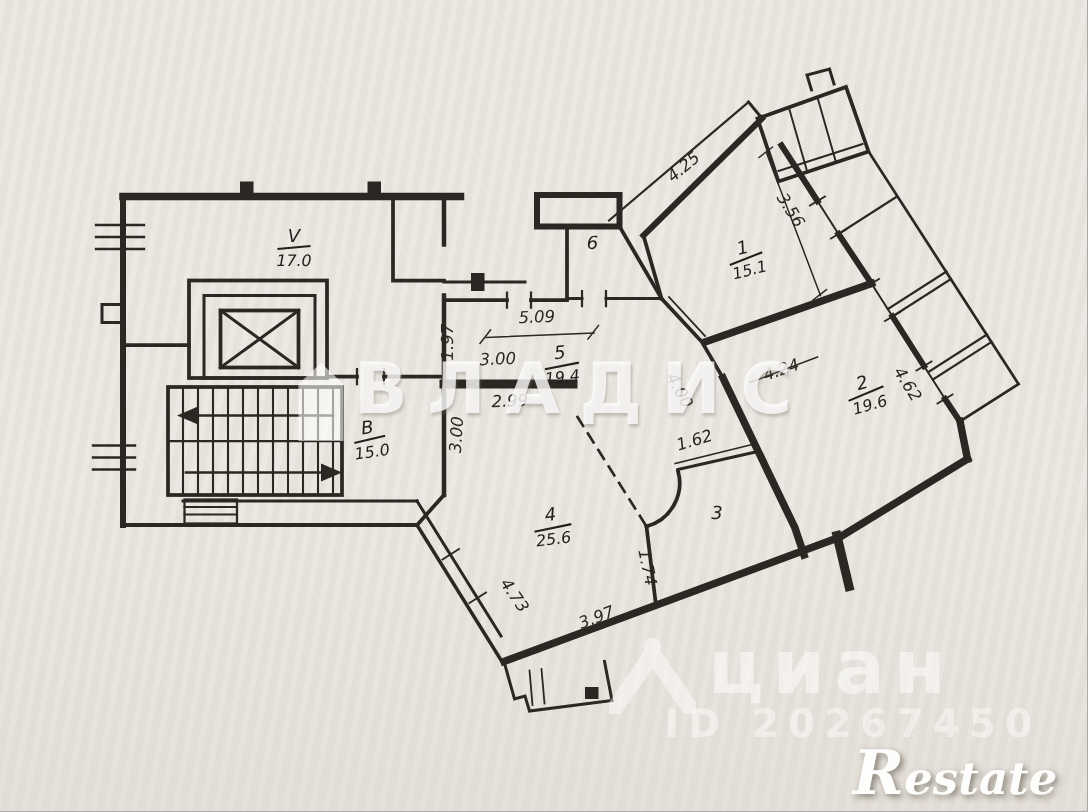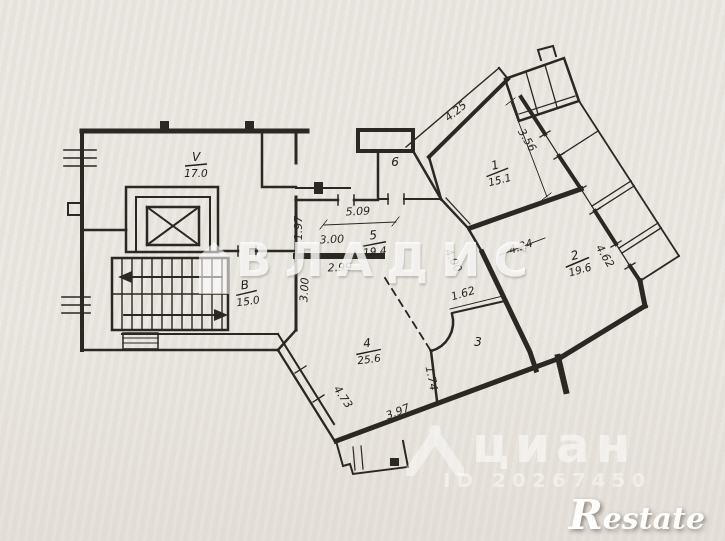--- a/index.html
+++ b/index.html
@@ -14,21 +14,21 @@
   svg{position:absolute;left:0;top:0;}
   .dim{font:italic 11px "DejaVu Sans", sans-serif;fill:#2b2722;}
   .roomnum{font:italic 12px "DejaVu Sans", sans-serif;fill:#23201c;}
   .roomarea{font:italic 10.5px "DejaVu Sans", sans-serif;fill:#23201c;}
   .wm{position:absolute;color:#fff;font-weight:bold;pointer-events:none;}
   .wm-vladis{left:236px;top:232px;font-size:47px;letter-spacing:13px;
     color:rgba(255,255,255,.78);text-shadow:1px 2px 2px rgba(120,112,100,.35);}
   .wm-logo1{left:196px;top:236px;opacity:.75;}
   .wm-cian{left:472px;top:416px;font-size:50px;letter-spacing:6px;color:rgba(255,255,255,.5);}
   .wm-logo2{left:406px;top:424px;opacity:.5;}
-  .wm-id{left:443px;top:468px;font-size:20px;letter-spacing:6px;color:rgba(255,255,255,.45);}
+  .wm-id{left:443px;top:468px;font-size:26px;letter-spacing:6px;color:rgba(255,255,255,.45);}
   .wm-restate{right:20px;bottom:2px;font:italic bold 30px "DejaVu Serif", serif;
     color:#fdfdfb;text-shadow:2px 2px 4px rgba(70,62,50,.55);}
   .wm-restate .cap{font-size:41px;}
 </style>
 </head>
 <body>
 
 <div class="shot">
 
 <svg width="725" height="541" viewBox="0 0 725 541">

